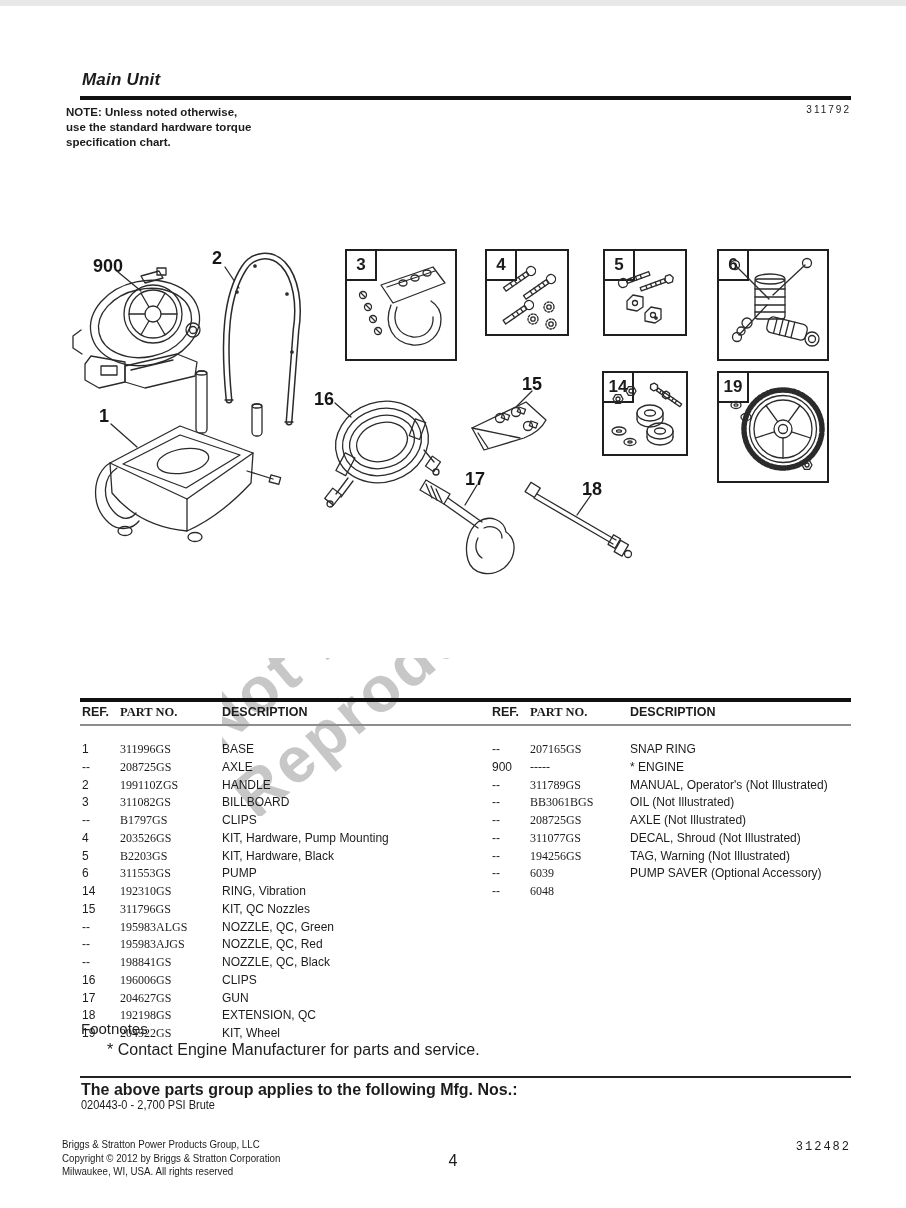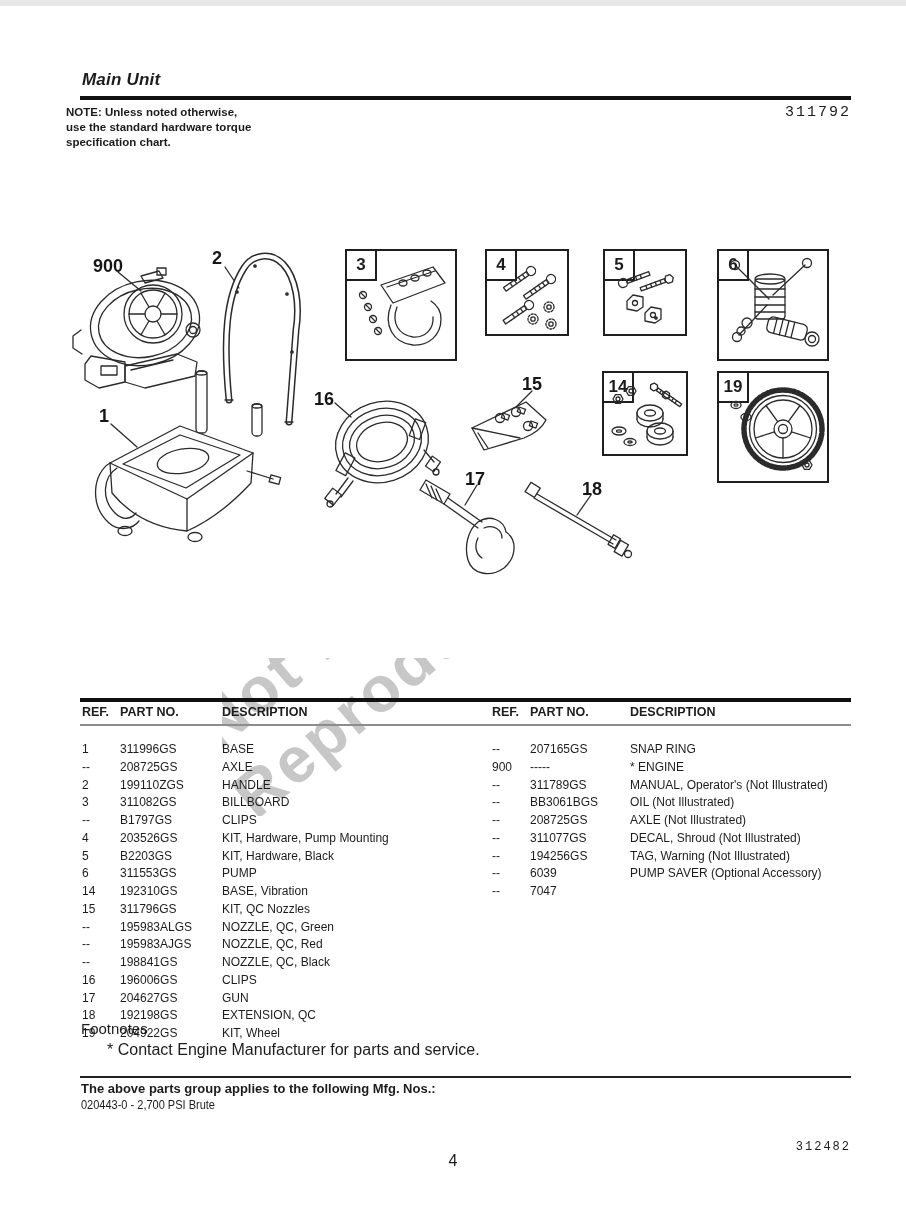--- a/index.html
+++ b/index.html
@@ -4,21 +4,21 @@
 <style>
   html,body{margin:0;padding:0;}
   body{background:#e8e8e8;font-family:"Liberation Sans",sans-serif;color:#1c1c1c;}
   .page{position:relative;width:906px;height:1208px;background:#ffffff;margin:6px auto;overflow:hidden;}
   .abs{position:absolute;}
 
   
   .title{left:82px;top:64px;font-size:17px;font-weight:bold;font-style:italic;letter-spacing:.2px;}
   .title-rule{left:80px;top:90px;width:771px;height:4px;background:#111;}
   .note{left:66px;top:99px;font-size:11.5px;font-weight:bold;line-height:15px;}
-  .doc-number-top{top:98px;right:55px;font-family:Liberation Mono, monospace;font-size:15px;letter-spacing:2px;}
+  .doc-number-top{top:98px;right:55px;font-family:Liberation Sans, sans-serif;font-size:10px;letter-spacing:2px;}
 
   
   .wm-clip{left:222px;top:652px;width:252px;height:158px;overflow:hidden;z-index:0;pointer-events:none;}
   .wm-clip span{position:absolute;font-size:64px;font-weight:bold;color:#c7c7c7;letter-spacing:3px;white-space:nowrap;transform-origin:0 50%;line-height:64px;}
   .wm1{left:-18px;top:45px;transform:rotate(-40deg);}
   .wm2{left:20px;top:114px;transform:rotate(-40deg);}
 
   
   .diagram{left:0;top:228px;width:906px;height:344px;}
   .diagram svg.main{position:absolute;left:0;top:0;}
@@ -32,29 +32,29 @@
   
   .ptable{left:80px;top:692px;width:771px;height:330px;border-top:4px solid #101010;z-index:1;}
   .thinline{position:absolute;left:0;top:22px;width:771px;height:2px;background:#8d8d8d;}
   .colgroup{position:absolute;top:0;}
   .colgroup.left{left:0;width:382px;}
   .colgroup.right{left:410px;width:361px;}
   .thead{display:flex;height:36px;line-height:21px;font-weight:bold;font-size:12.5px;}
   .rows{margin-top:3px;}
   .trow{display:flex;line-height:17.75px;min-height:17.75px;font-size:12px;}
   .c-ref{width:38px;padding-left:2px;flex:none;}
-  .c-part{width:102px;flex:none;}
+  .c-part{width:102px;flex:none;font-family:Liberation Serif, serif;}
   .colgroup.right .c-part{width:100px;}
   .c-desc{flex:1;}
 
   
   .footnotes-h{left:81px;top:1014px;font-size:15px;font-weight:normal;text-align:center;}
   .footnote-item{left:107px;top:1035px;font-size:16px;}
   .mfg-rule{left:80px;top:1070px;width:771px;height:2px;background:#222;}
-  .mfg-h{left:81px;top:1075px;font-size:13px;font-weight:bold;}
+  .mfg-h{left:81px;top:1075px;font-size:16px;font-weight:bold;}
   .mfg-v{left:81px;top:1092px;font-size:12.5px;transform:scaleX(.88);transform-origin:0 0;}
 
   
   .footer-co{left:62px;top:1132px;font-size:10.8px;line-height:13.5px;}
   .footer-co span{display:block;transform:scaleX(.9);transform-origin:0 0;white-space:nowrap;}
   .page-num{left:0;right:0;top:1146px;text-align:center;font-size:16px;}
   .doc-number-bottom{top:1134px;right:55px;font-family:"Liberation Mono",monospace;font-size:12px;letter-spacing:2px;}
 </style>
 </head>
 <body>
@@ -436,21 +436,21 @@
             <span class="c-desc">KIT, Hardware, Black</span>
           </div>
           <div class="trow">
             <span class="c-ref">6</span>
             <span class="c-part">311553GS</span>
             <span class="c-desc">PUMP</span>
           </div>
           <div class="trow">
             <span class="c-ref">14</span>
             <span class="c-part">192310GS</span>
-            <span class="c-desc">BASE, Vibration</span>
+            <span class="c-desc">RING, Vibration</span>
           </div>
           <div class="trow">
             <span class="c-ref">15</span>
             <span class="c-part">311796GS</span>
             <span class="c-desc">KIT, QC Nozzles</span>
           </div>
           <div class="trow">
             <span class="c-ref">--</span>
             <span class="c-part">195983ALGS</span>
             <span class="c-desc">NOZZLE, QC, Green</span>
@@ -530,29 +530,34 @@
             <span class="c-part">194256GS</span>
             <span class="c-desc">TAG, Warning (Not Illustrated)</span>
           </div>
           <div class="trow">
             <span class="c-ref">--</span>
             <span class="c-part">6039</span>
             <span class="c-desc">PUMP SAVER (Optional Accessory)</span>
           </div>
           <div class="trow">
             <span class="c-ref">--</span>
-            <span class="c-part">7047</span>
+            <span class="c-part">6048</span>
           </div>
         </div>
     </div>
   </div>
 
   <div class="abs footnotes-h">Footnotes</div>
   <div class="abs footnote-item">* Contact Engine Manufacturer for parts and service.</div>
 
   <div class="abs mfg-rule"></div>
   <div class="abs mfg-h">The above parts group applies to the following Mfg. Nos.:</div>
   <div class="abs mfg-v">020443-0 - 2,700 PSI Brute</div>
 
+  <div class="abs footer-co">
+    <span>Briggs &amp; Stratton Power Products Group, LLC</span>
+    <span>Copyright ©  2012 by Briggs &amp; Stratton Corporation</span>
+    <span>Milwaukee, WI, USA. All rights reserved</span>
+  </div>
   <div class="abs page-num">4</div>
   <div class="abs doc-number-bottom">312482</div>
 
 </div>
 
 </body></html>

